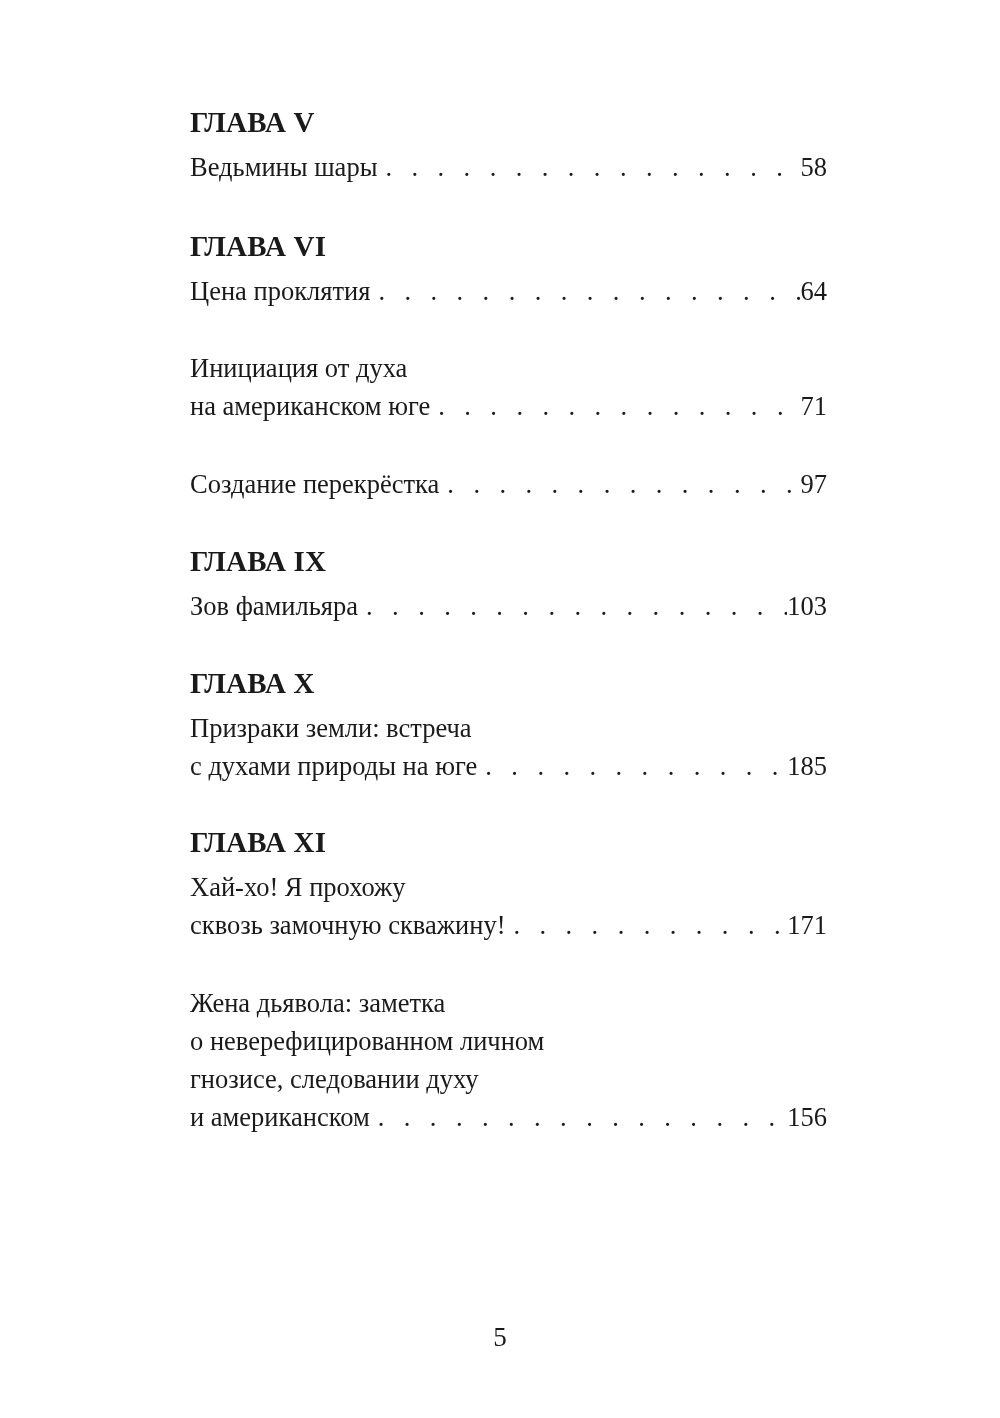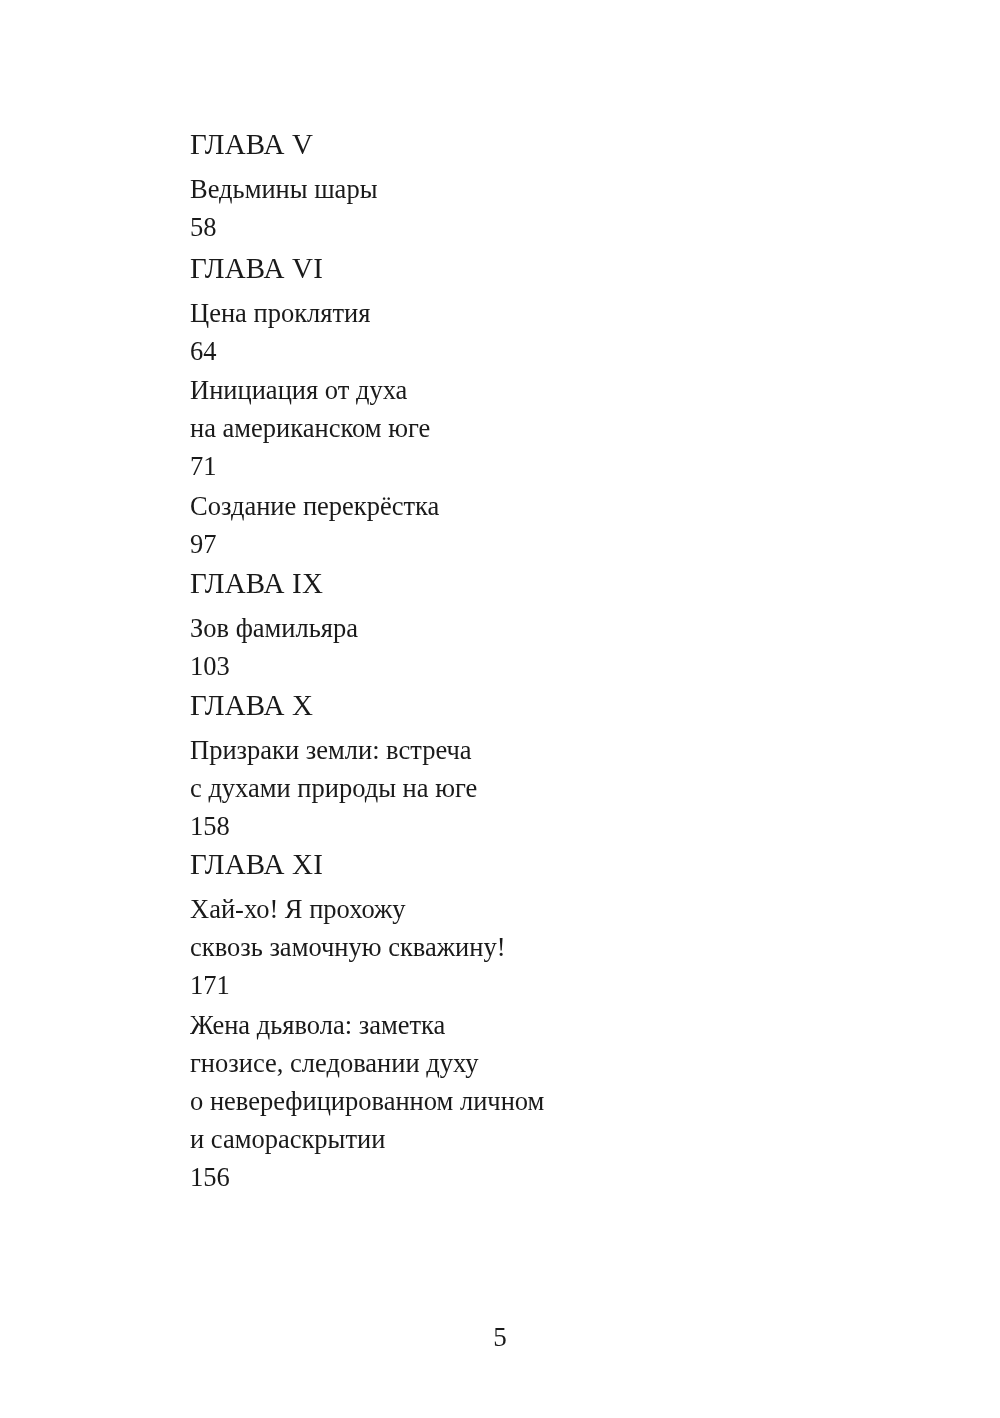--- a/index.html
+++ b/index.html
@@ -1,23 +1,23 @@
 <!DOCTYPE html>
 <html><head>
   <meta charset="utf-8">
   <style>
     html, body { margin: 0; padding: 0; background: #ffffff; }
     body { width: 1000px; height: 1418px; position: relative; overflow: hidden;
            font-family: "Liberation Serif", "DejaVu Serif", serif; color: #1a1a1a; }
     .toc { position: absolute; left: 190px; top: 104px; width: 637px; }
     .chapter { margin-bottom: 0; }
-    .chapter-heading { font-weight: normal; font-size: 29px; line-height: 36px; height: 36px; letter-spacing: 0.2px; margin-top: 22px; }
+    .chapter-heading { font-weight: bold; font-size: 29px; line-height: 36px; height: 36px; letter-spacing: 0.2px; }
     .chapter-entry { margin-top: 8px; font-size: 26.5px; }
     .line { line-height: 38px; height: 38px; white-space: nowrap; }
-    .last-line { display: flex; align-items: baseline; flex-direction: column; }
+    .last-line { display: flex; align-items: baseline; }
     .last-line .txt { flex: 0 0 auto; }
     .last-line .dots { flex: 1 1 auto; overflow: hidden; white-space: nowrap; letter-spacing: 6.4px; padding: 0 4px 0 8px; }
     .last-line .page { flex: 0 0 auto; text-align: left; }
     .page-number { position: absolute; left: 0; width: 1000px; top: 1322px; text-align: center; font-size: 27px; }
   </style>
 </head>
 <body>
 
 <div class="toc" id="toc">
     <div class="chapter" style="margin-bottom: 42px;">
@@ -69,42 +69,42 @@
         </div>
       </div>
     </div>
     <div class="chapter" style="margin-bottom: 39px;">
       <div class="chapter-heading">ГЛАВА X</div>
       <div class="chapter-entry">
         <div class="line">Призраки земли: встреча</div>
         <div class="line last-line">
           <span class="txt">с духами природы на юге</span>
           <span class="dots">. . . . . . . . . . . . . . . . . . . . . . . . . . . . . . . . . . . . . . . . . . . . . . . . . . .</span>
-          <span class="page">158</span>
+          <span class="page">185</span>
         </div>
       </div>
     </div>
     <div class="chapter" style="margin-bottom: 40px;">
       <div class="chapter-heading">ГЛАВА XI</div>
       <div class="chapter-entry">
         <div class="line">Хай-хо! Я прохожу</div>
         <div class="line last-line">
           <span class="txt">сквозь замочную скважину!</span>
           <span class="dots">. . . . . . . . . . . . . . . . . . . . . . . . . . . . . . . . . . . . . . . . . . . . . . . . . . .</span>
           <span class="page">171</span>
         </div>
       </div>
     </div>
     <div class="chapter" style="margin-bottom: 0px;">
       <div class="chapter-entry">
         <div class="line">Жена дьявола: заметка</div>
+        <div class="line">о неверефицированном личном</div>
         <div class="line">гнозисе, следовании духу</div>
-        <div class="line">о неверефицированном личном</div>
         <div class="line last-line">
-          <span class="txt">и самораскрытии</span>
+          <span class="txt">и американском</span>
           <span class="dots">. . . . . . . . . . . . . . . . . . . . . . . . . . . . . . . . . . . . . . . . . . . . . . . . . . .</span>
           <span class="page">156</span>
         </div>
       </div>
     </div>
   </div>
 
 <div class="page-number">5</div>
 
 </body></html>

